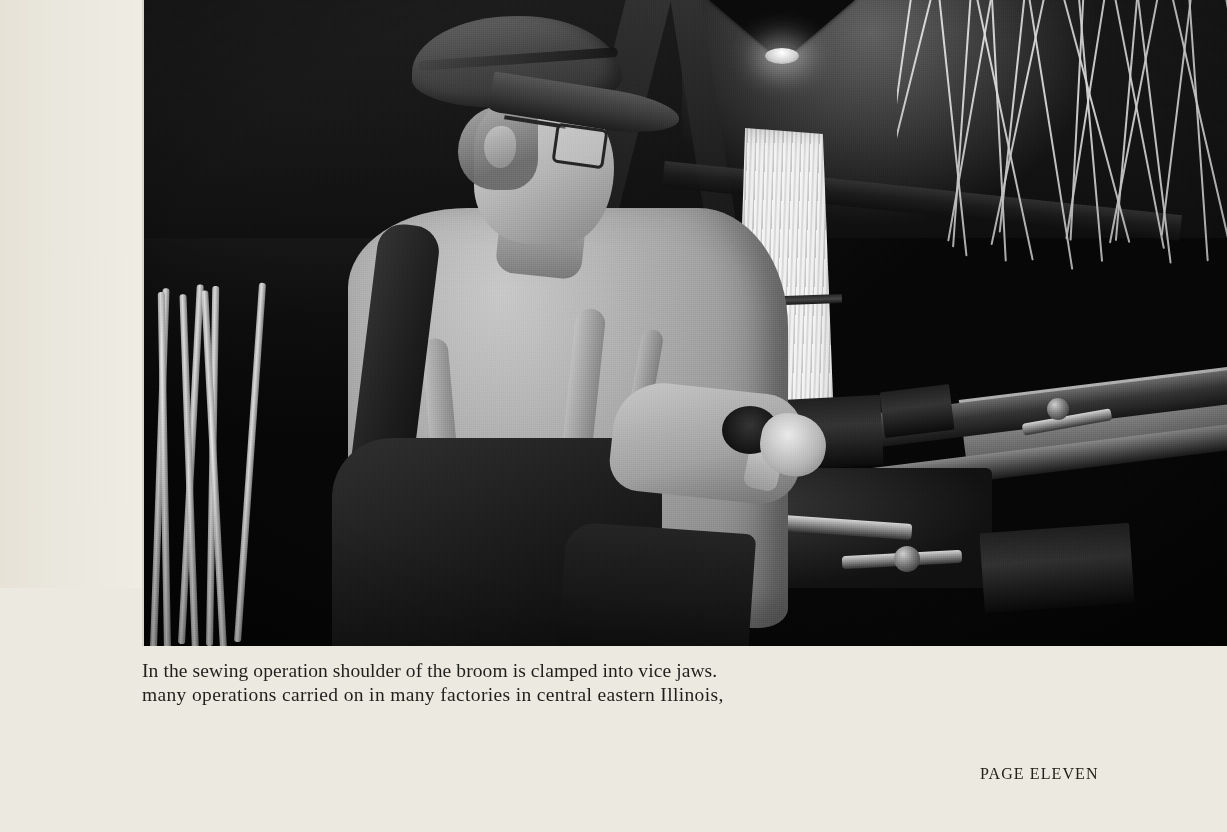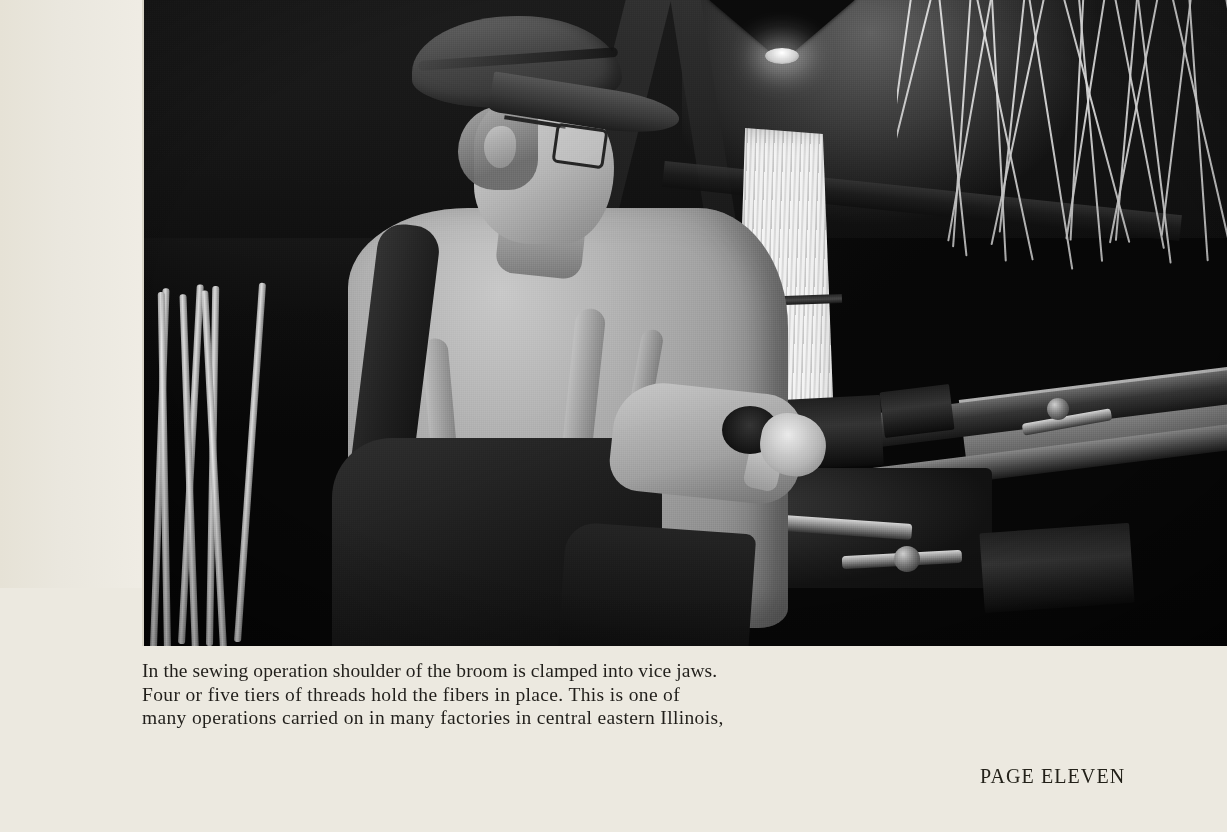--- a/index.html
+++ b/index.html
@@ -373,21 +373,21 @@
     line-height: 23.5px;
     color: #211f1b;
     letter-spacing: .1px;
   }
   .caption div { white-space: nowrap; }
   .caption .l2, .caption .l3 { letter-spacing: .35px; }
   .page-number {
     position: absolute;
     left: 980px;
     top: 765px;
-    font-size: 20px;
+    font-size: 16px;
     letter-spacing: 1.1px;
     color: #232119;
   }
 </style>
 </head>
 <body>
 
 <div class="page">
   <div class="paper-texture"></div>
 
@@ -489,18 +489,17 @@
       </div>
 
       <div class="photo-vignette"></div>
       <div class="photo-grain"></div>
     </div>
     <div class="photo-border-left"></div>
   </div>
 
   <div class="caption">
     <div class="l1">In the sewing operation shoulder of the broom is clamped into vice jaws.</div>
-    <div class="l2">Four or five tiers of threads hold the fibers in place.  This is one of</div>
     <div class="l3">many operations carried on in many factories in central eastern Illinois,</div>
   </div>
 
   <div class="page-number">PAGE ELEVEN</div>
 </div>
 
 </body></html>

